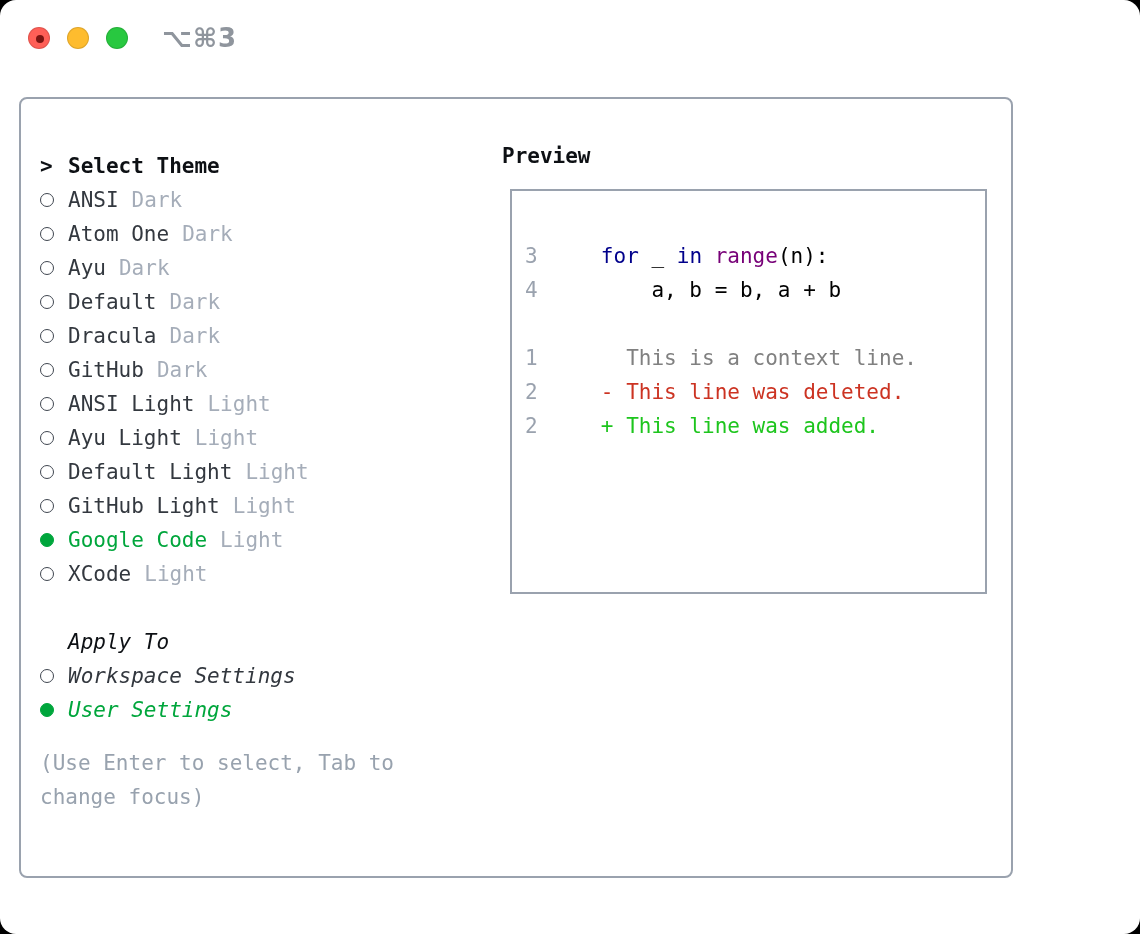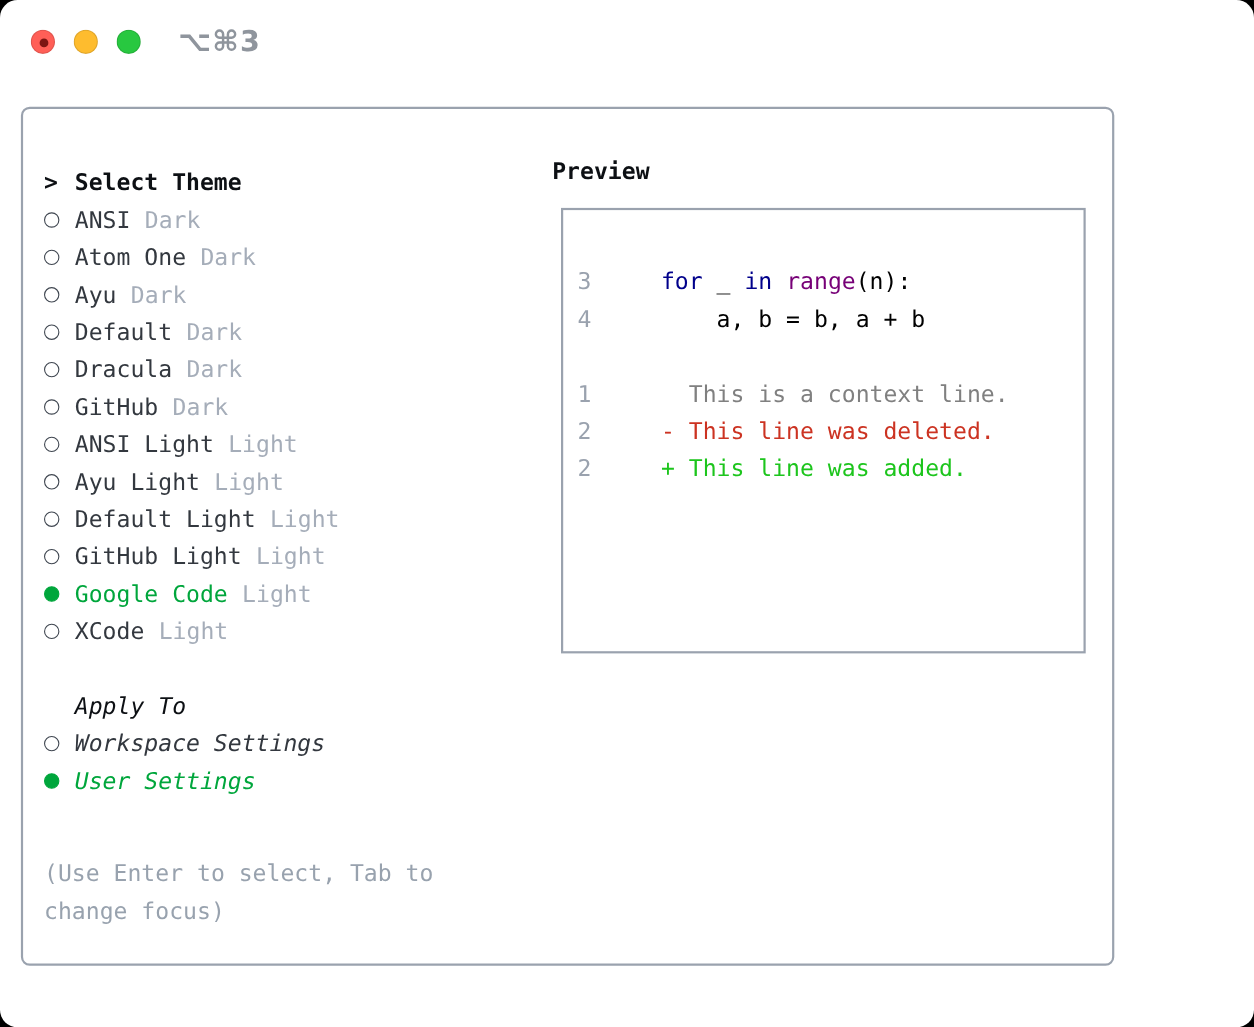--- a/index.html
+++ b/index.html
@@ -54,21 +54,21 @@
   .prompt-char { font-weight: bold; color: var(--text-primary, #0d1014); }
   .header-label { font-weight: bold; color: var(--text-primary, #0d1014); }
   .t-name { color: var(--text-secondary, #33383f); }
   .row.selected .t-name { color: var(--accent-green, #00a63c); }
   .t-variant { color: var(--text-muted, #a5adb9); margin-left: 0.62em; }
   .apply-section { margin-top: 34px; font-style: italic; }
   .apply-title { color: var(--text-primary, #16191d); }
   .opt-label { color: var(--text-secondary, #33383f); }
   .row.selected .opt-label { color: var(--accent-green, #00a63c); }
   .hint {
-    margin-top: 50px; color: var(--hint-gray, #98a2ae);
+    margin-top: 19px; color: var(--hint-gray, #98a2ae);
     font-size: 21px; line-height: 34px; white-space: pre-line;
   }
   
   .right-col { flex: 1; padding-top: 40px; font-size: 21px; }
   .preview-title { font-weight: bold; color: var(--text-primary, #0d1014); line-height: 34px; }
   .preview-box {
     margin-top: 16px; margin-left: 8px;
     width: 477px; height: 405px;
     border: 2px solid var(--panel-border, #9aa2ae);
     padding: 48px 8px 0 13px;

